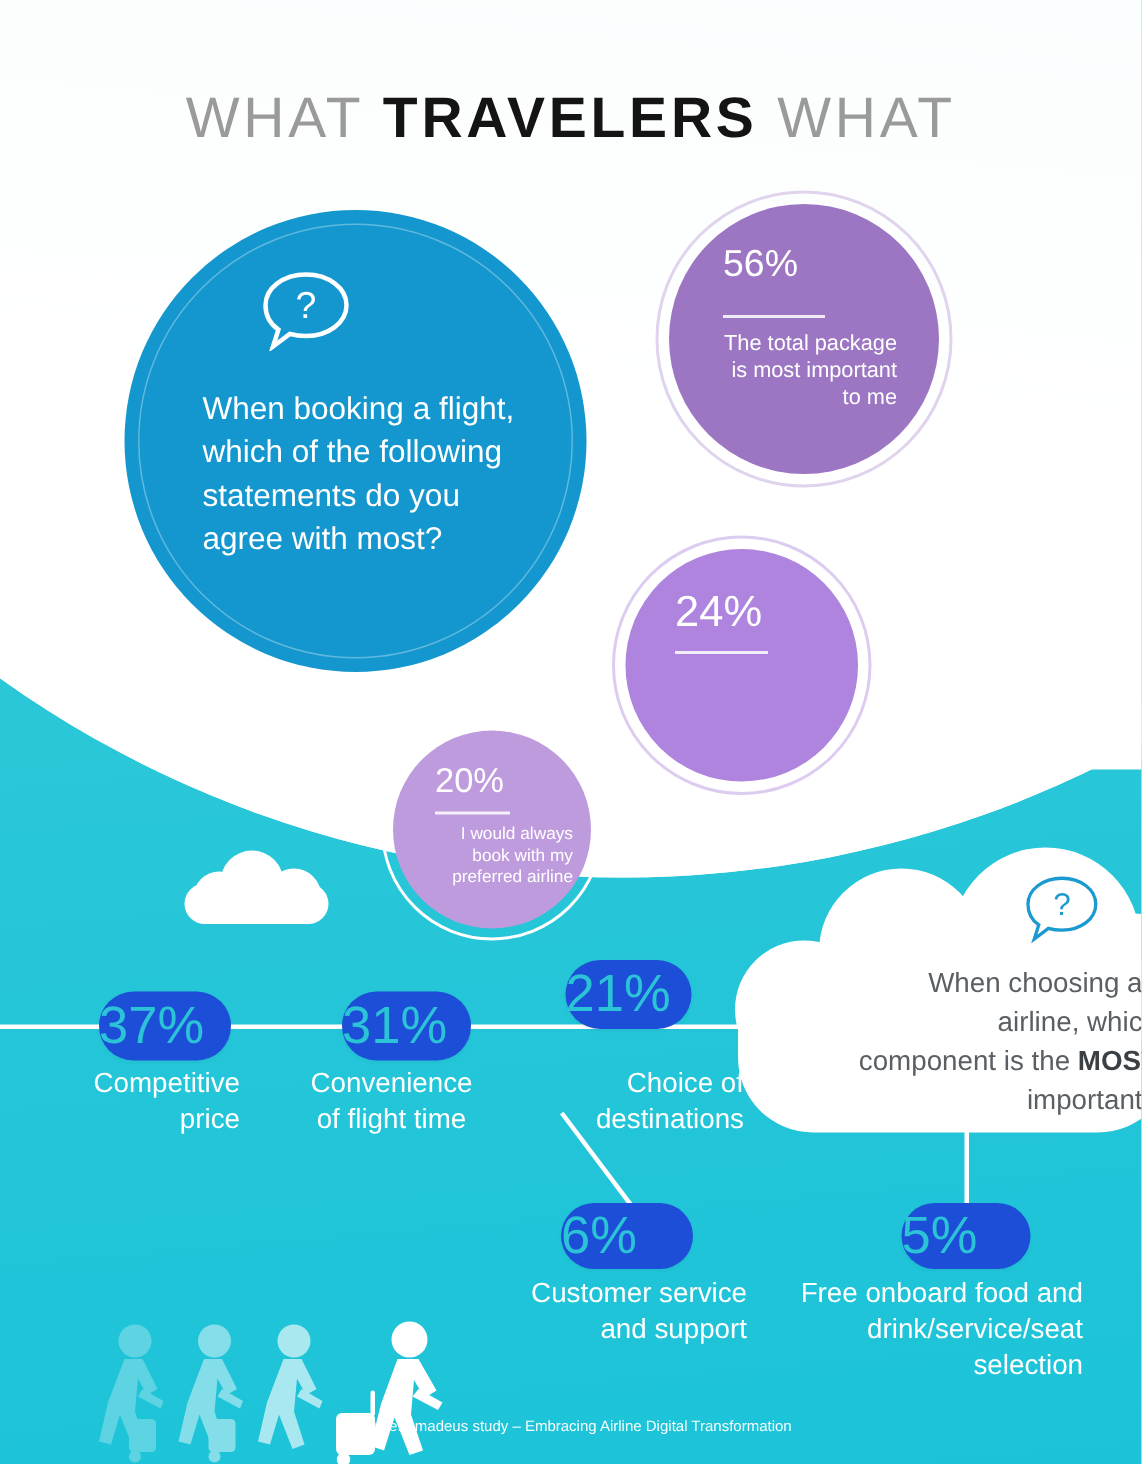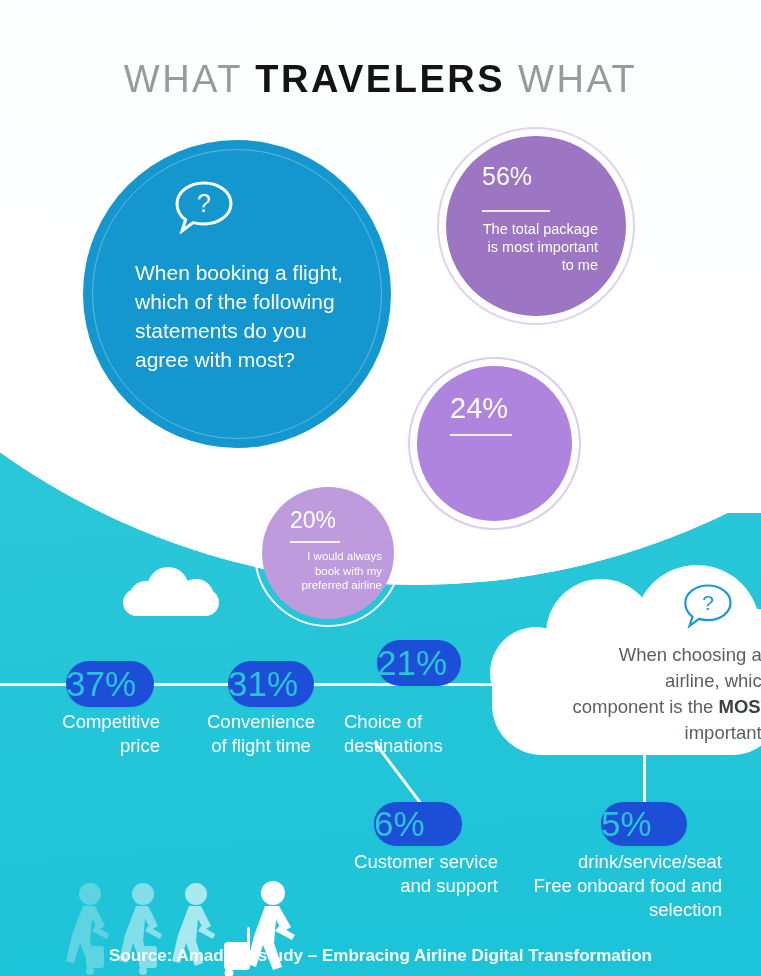--- a/index.html
+++ b/index.html
@@ -138,23 +138,22 @@
   }
   .cc-text b{ color:#3B4044; font-weight:700; }
   .cc-q{ position:absolute; left:190px; top:18px; width:52px; height:46px; }
 
   
   .travelers{ position:absolute; left:52px; top:880px; width:280px; height:96px; }
 
   
   .source{
     position:absolute; left:0; top:946px; width:761px;
-    text-align:center; color:#ffffff; font-size:17px;
+    text-align:center; color:#ffffff; font-size:10px;
     opacity:.96;
-    font-weight:bold;
   }
 </style>
 </head>
 <body>
 
 <div id="poster">
 
   <div class="bg-teal"></div>
   <div class="arc"></div>
   <div class="arc-tint"></div>
@@ -223,39 +222,39 @@
     <span>31%</span>
   </div>
   <div class="pill-lbl" style="left:180px; top:710px; width:162px; text-align:center;">
     <div>Convenience</div>
     <div>of flight time</div>
   </div>
 
   <div class="pill" style="left:377px; top:640px; width:84px; height:46px;">
     <span>21%</span>
   </div>
-  <div class="pill-lbl" style="left:344px; top:710px; width:152px; text-align:left;">
+  <div class="pill-lbl" style="left:344px; top:710px; width:152px; text-align:right;">
     <div>Choice of</div>
     <div>destinations</div>
   </div>
 
   <div class="pill" style="left:374px; top:802px; width:88px; height:44px;">
     <span>6%</span>
   </div>
   <div class="pill-lbl" style="left:300px; top:850px; width:198px; text-align:right;">
     <div>Customer service</div>
     <div>and support</div>
   </div>
 
   <div class="pill" style="left:601px; top:802px; width:86px; height:44px;">
     <span>5%</span>
   </div>
   <div class="pill-lbl" style="left:492px; top:850px; width:230px; text-align:right;">
+    <div>Free onboard food and</div>
     <div>drink/service/seat</div>
-    <div>Free onboard food and</div>
     <div>selection</div>
   </div>
 
   <div id="cloud-callout">
     <div class="cbase" style="left:0px; top:66px; width:290px; height:124px; border-radius:50px;"></div>
     <div class="c" style="left:-2px; top:62px; width:92px; height:92px;"></div>
     <div class="c" style="left:54px; top:14px; width:110px; height:110px;"></div>
     <div class="c" style="left:142px; top:0px; width:126px; height:126px;"></div>
     <div class="c" style="left:222px; top:44px; width:84px; height:84px;"></div>
 

